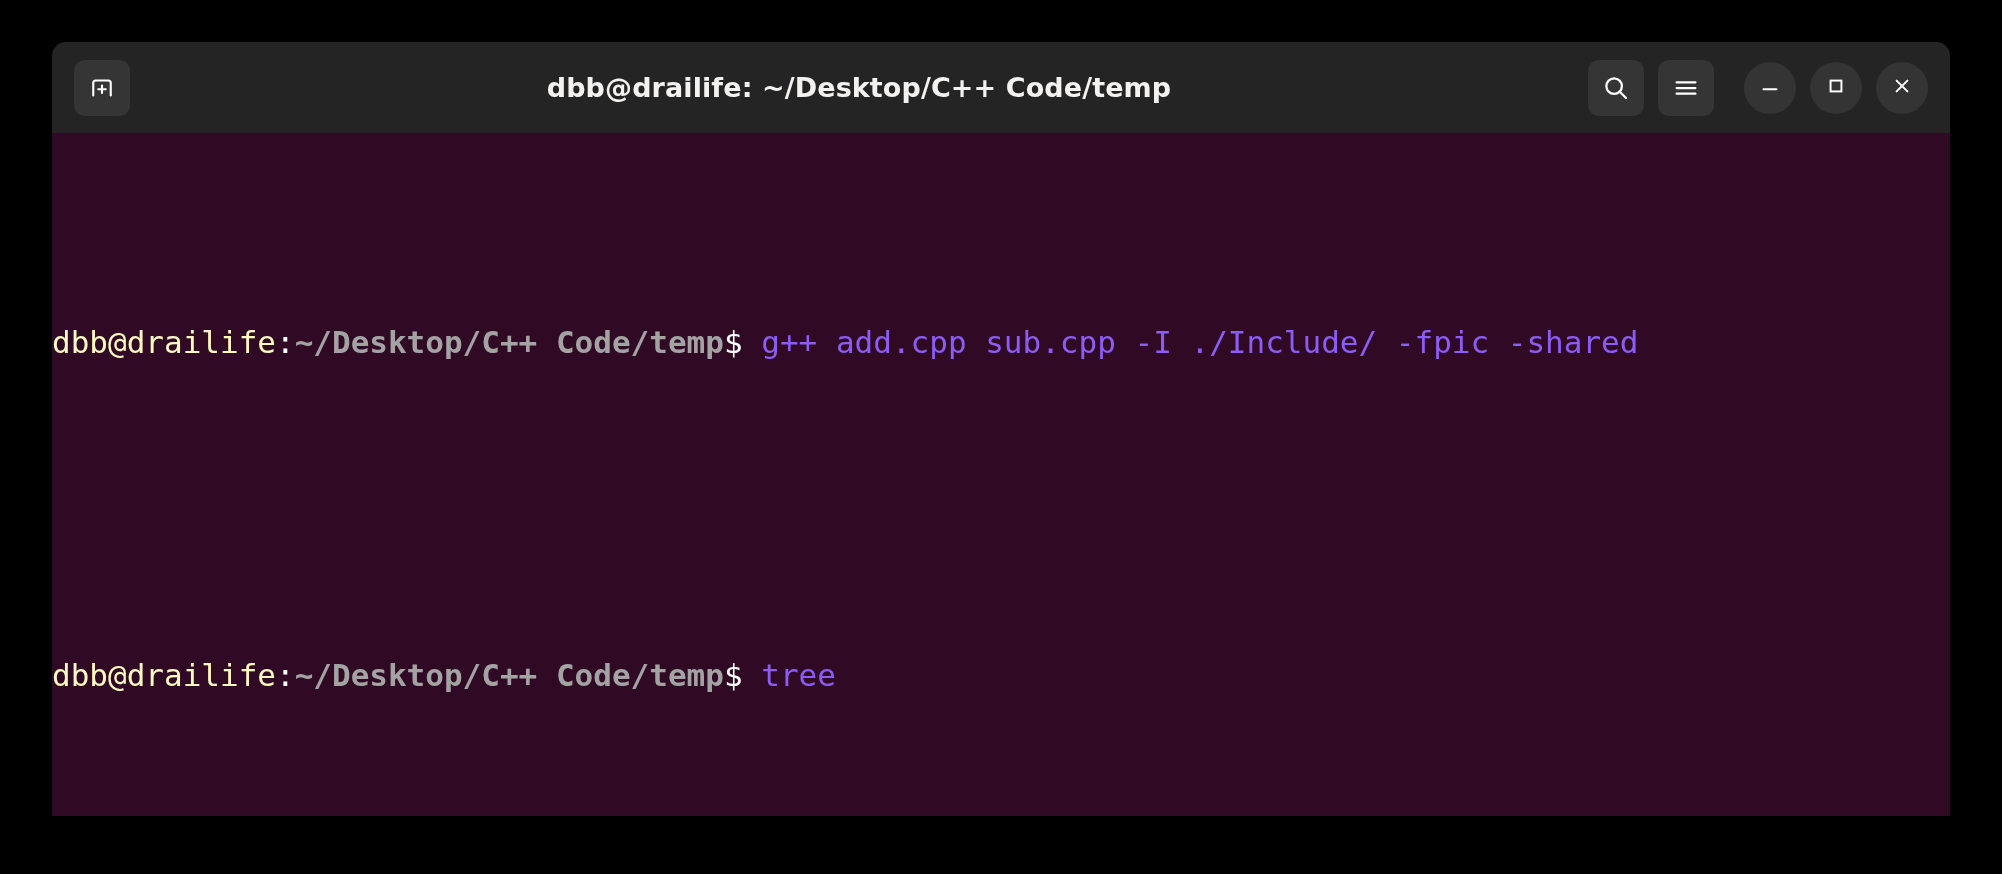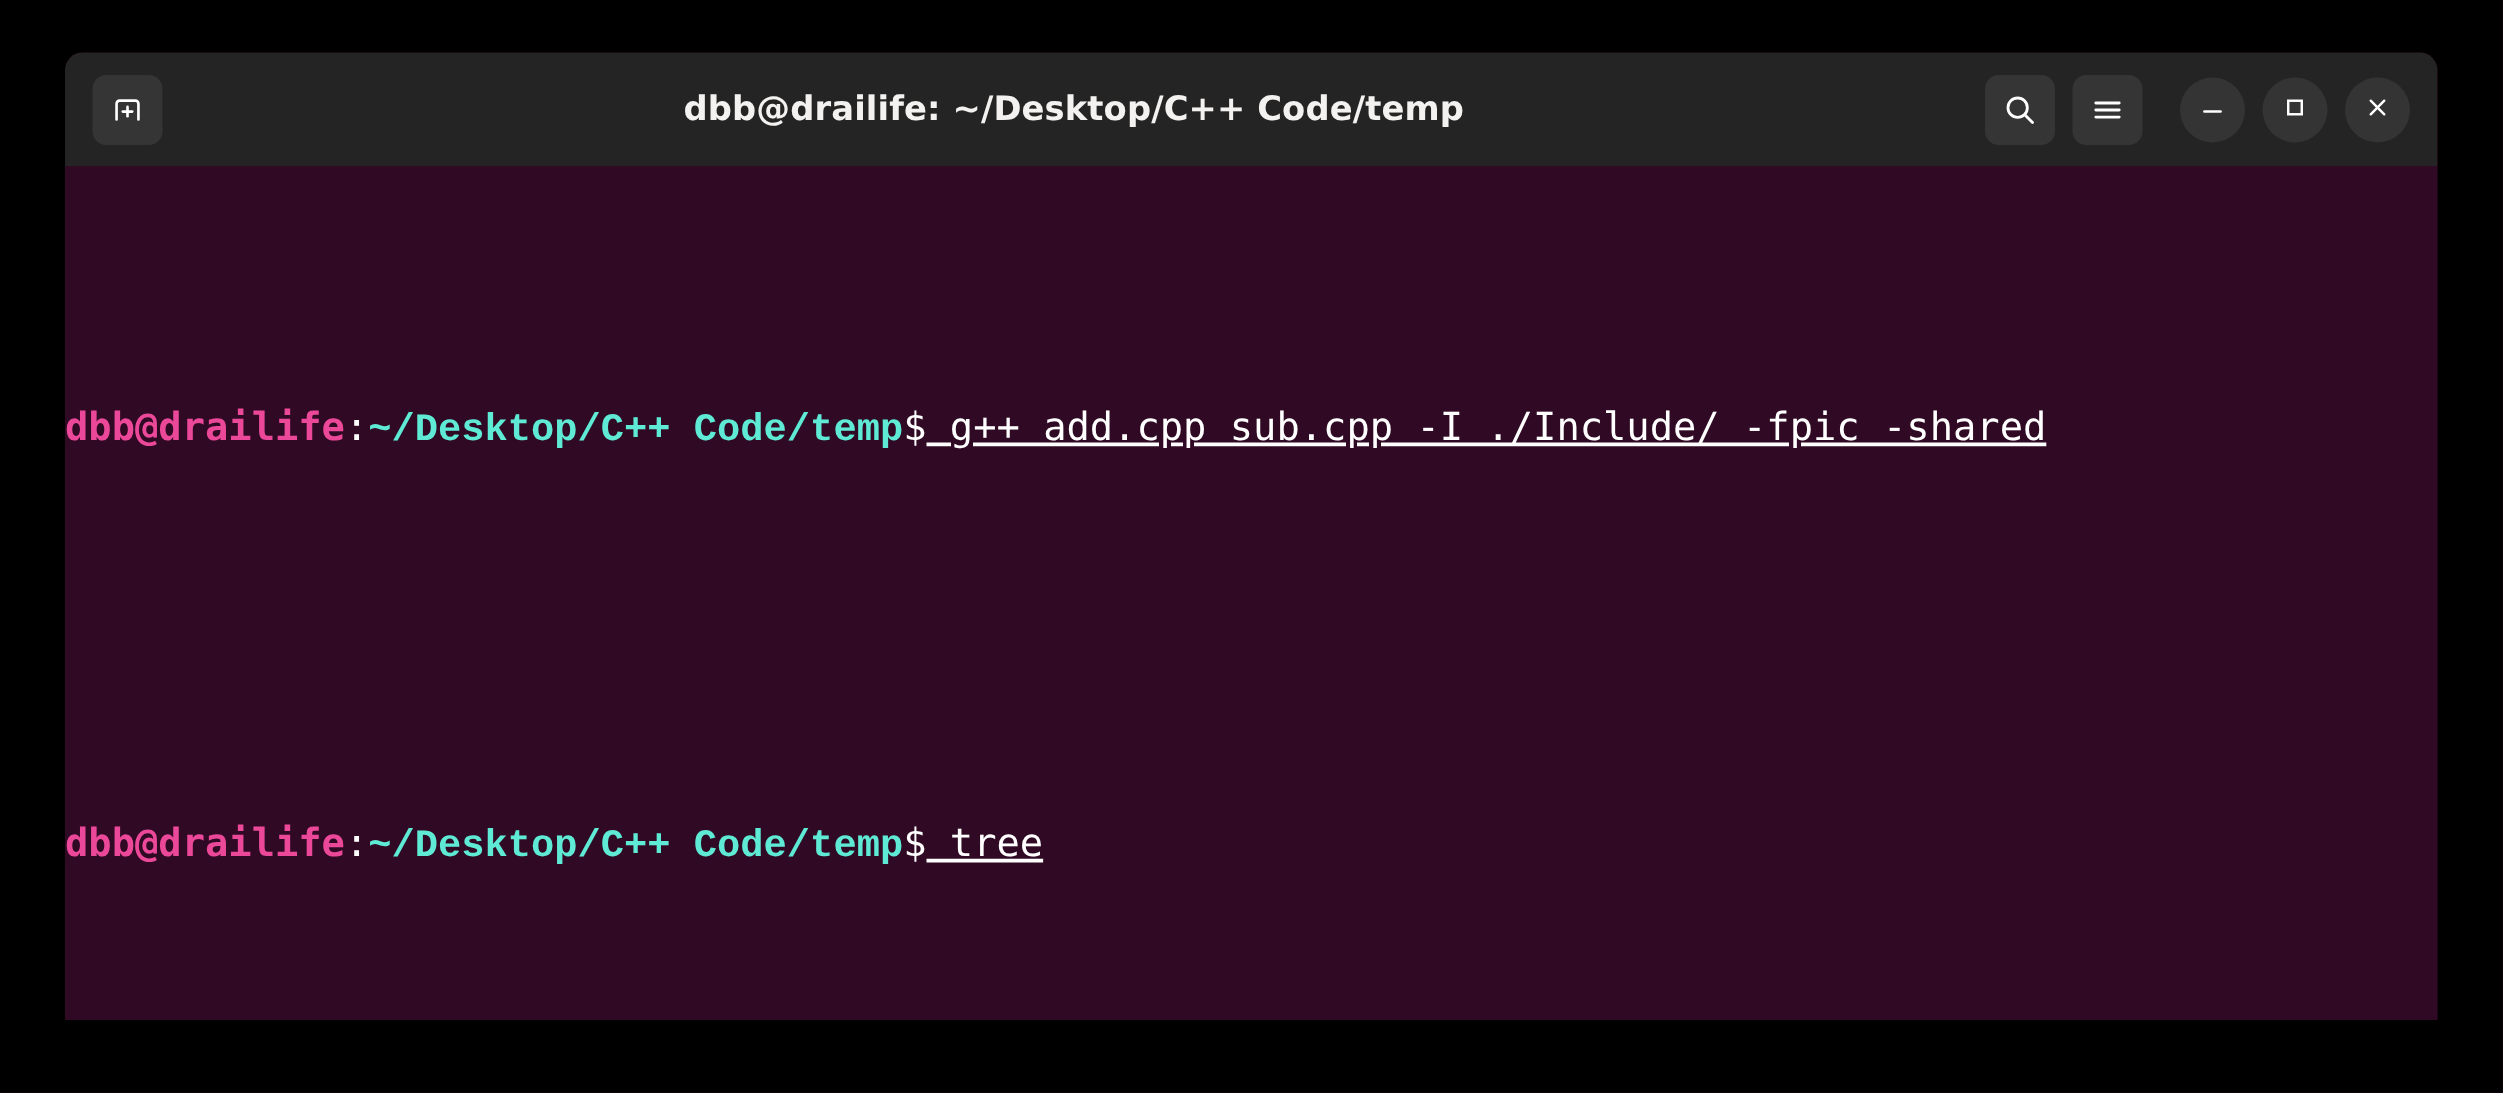--- a/index.html
+++ b/index.html
@@ -92,25 +92,25 @@
     width: 100%;
     font-family: "DejaVu Sans Mono", monospace;
     font-size: 31px;
     line-height: 47.5px;
     white-space: pre;
     color: #ffffff;
     letter-spacing: 0px;
   }
   .line { padding-left: 0px; height: 47.5px; }
   .seg { white-space: pre; }
-  .c-user   { color: #ec4899; font-weight: bold; }
+  .c-user   { color: #fef9c3; font-weight: normal; }
   .c-punct  { color: #ffffff; }
-  .c-path   { color: #5eead4; font-weight: bold; font-family: Liberation Mono, monospace; }
+  .c-path   { color: #a3a3a3; font-weight: bold; }
   .c-dollar { color: #ffffff; }
-  .c-cmd    { color: #ffffff; text-decoration: underline; }
+  .c-cmd    { color: #8b5cf6; }
 
   
   #scrollbar-track {
     position: absolute;
     right: 0px;
     top: 91px;
     width: 48px;
     height: 683px;
   }
 </style>

